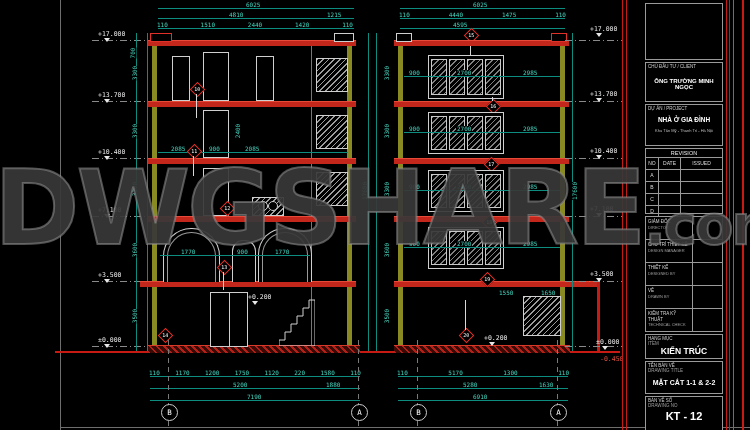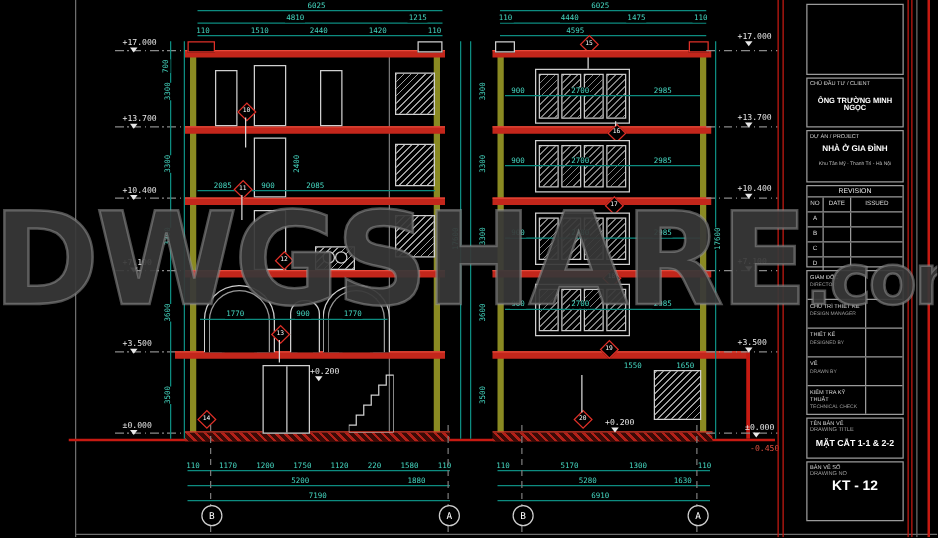--- a/index.html
+++ b/index.html
@@ -446,20 +446,27 @@
       </div>
       <div class="staff-row">
         <div class="staff-l">
           <div class="staff-vi">KIỂM TRA KỸ THUẬT</div>
           <div class="staff-en">TECHNICAL CHECK</div>
         </div>
           <div class="staff-r"></div>
       </div>
     </div>
 
+    <div class="tb-box" style="height:25px;">
+      <div class="tb-head" style="position:absolute;top:0;left:0;">
+        <div>HẠNG MỤC</div>
+        <div style="color:#9f9f9f;">ITEM</div>
+      </div>
+      <div class="tb-big" style="font-size:8.5px;margin-top:11px;">KIẾN TRÚC</div>
+    </div>
 
     <div class="tb-box" style="height:33px;">
       <div class="tb-head" style="position:absolute;top:0;left:0;">
         <div>TÊN BẢN VẼ</div>
         <div style="color:#9f9f9f;">DRAWING TITLE</div>
       </div>
       <div class="tb-big" style="font-size:7px;margin-top:17px;">MẶT CẮT 1-1 &amp; 2-2</div>
     </div>
 
     <div class="tb-box" style="height:48px;margin-bottom:0;">

